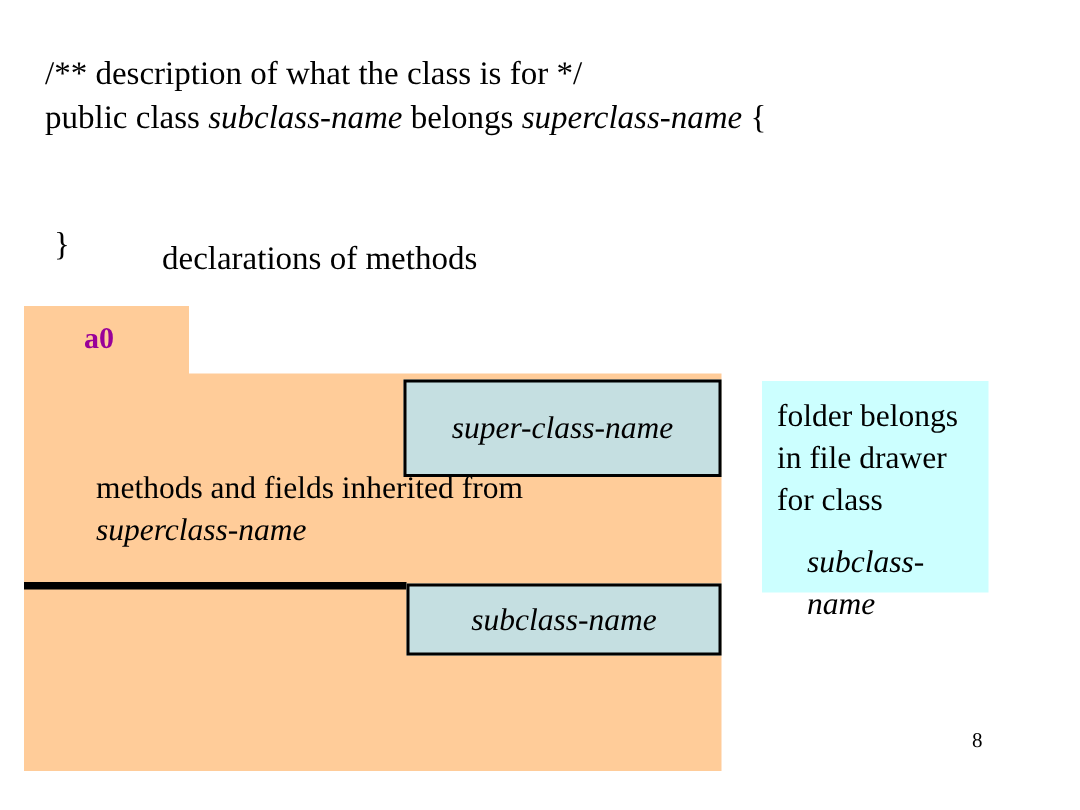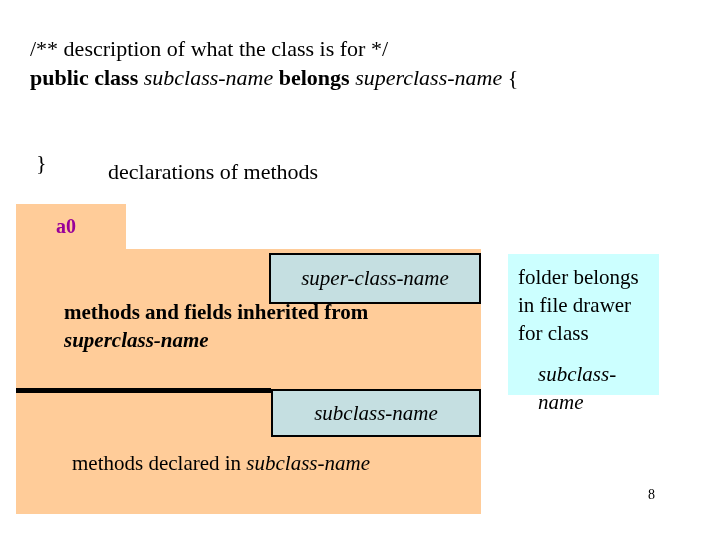--- a/index.html
+++ b/index.html
@@ -12,21 +12,21 @@
     font-family: "Liberation Serif", "DejaVu Serif", serif;
     color: var(--text-color, #000000);
     overflow: hidden;
   }
   .abs { position: absolute; }
   .code-line {
     font-size: 22px;
     line-height: 26px;
     white-space: pre;
   }
-  .b { font-weight: bold; }
+  .b { font-weight: normal; }
   .i { font-style: italic; }
   
   .folder-tab {
     left: 16px; top: 204px; width: 110px; height: 46px;
     background: var(--folder-fill, #ffcc99);
   }
   .folder-body {
     left: 16px; top: 249px; width: 465px; height: 265px;
     background: var(--folder-fill, #ffcc99);
   }
@@ -35,30 +35,30 @@
     font-size: 20px; font-weight: bold;
     color: var(--tab-label-color, #990099);
   }
   .name-box {
     background: var(--name-box-fill, #c5dfe1);
     border: 2px solid var(--border-color, #000000);
     box-sizing: border-box;
     display: flex; align-items: center; justify-content: center;
     font-size: 21px; font-style: italic;
   }
-  .super-box { left: 269px; top: 253px; width: 212px; height: 51px; }
+  .super-box { left: 269px; top: 253px; width: 212px; height: 65px; }
   .sub-box   { left: 271px; top: 389px; width: 210px; height: 48px; }
   .divider-line {
     left: 16px; top: 388px; width: 255px; height: 5px;
     background: var(--border-color, #000000);
   }
   .folder-text {
     font-size: 21px; line-height: 28px; white-space: pre;
   }
-  .inherited-text { left: 64px; top: 298px; font-weight: bold; }
+  .inherited-text { left: 64px; top: 311px; }
   .declared-text  { left: 72px; top: 449px; }
   .note-box {
     left: 508px; top: 254px; width: 151px; height: 141px;
     background: var(--note-box-fill, #ccffff);
     box-sizing: border-box;
     padding: 9px 6px 0 10px;
     font-size: 21px; line-height: 28px;
   }
   .note-name {
     display: block;
@@ -94,19 +94,18 @@
     </div>
 
   <div class="abs folder-text inherited-text"><span>methods and fields inherited from</span><br><span class="i">superclass-name</span></div>
 
   <div class="abs divider-line"></div>
 
   <div class="abs name-box sub-box">
       <span>subclass-name</span>
     </div>
 
-  <div class="abs folder-text declared-text"><span>methods declared in </span><span class="i">subclass-name</span></div>
 
   <div class="abs note-box"><span>folder belongs in file drawer for class</span><span class="note-name">subclass-name</span></div>
 
   <div class="abs page-number">8</div>
 
 </div>
 
 </body></html>

